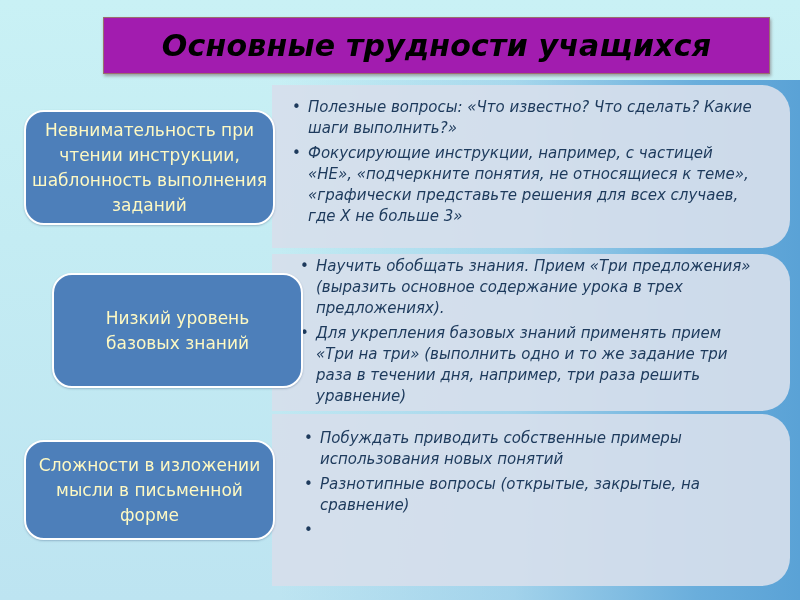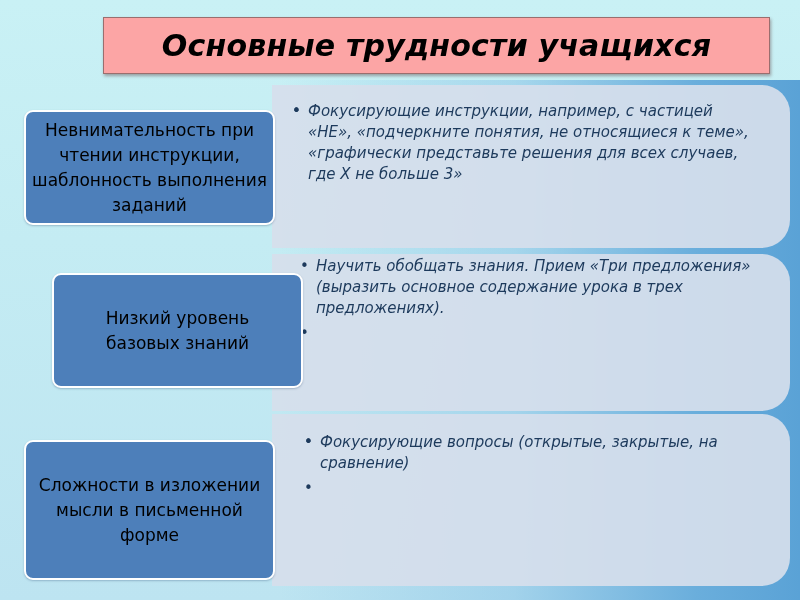--- a/index.html
+++ b/index.html
@@ -7,21 +7,21 @@
     width: 800px; height: 600px; overflow: hidden; position: relative;
     background: linear-gradient(180deg, #c9f1f5 0%, #c4ecf3 40%, #bde4f1 100%);
     font-family: "DejaVu Sans", sans-serif;
   }
   .bg-band {
     position: absolute; left: 280px; top: 80px; width: 520px; height: 520px;
     background: linear-gradient(90deg, rgba(190,228,242,0) 0%, rgba(140,196,230,0.55) 45%, #6aaedc 80%, #5aa2d6 100%);
   }
   .title-box {
     position: absolute; left: 103px; top: 17px; width: 665px; height: 55px;
-    background: #fca5a5; border: 1px solid #9a6e6e;
+    background: #a21caf; border: 1px solid #9a6e6e;
     box-shadow: 1px 2px 3px rgba(90,60,60,0.45);
     display: flex; align-items: center; justify-content: center;
   }
   .title-box h1 {
     margin: 0; font-size: 30px; font-style: italic; font-weight: bold; color: #000;
     font-family: "DejaVu Sans", sans-serif; letter-spacing: 0.2px;
   }
   .panel {
     position: absolute; left: 272px; width: 518px;
     background: rgba(214,222,236,0.92);
@@ -35,61 +35,61 @@
     font-size: 15px; line-height: 21px; color: #1d3a5c; margin-bottom: 4px;
   }
   .panel li .bullet {
     position: absolute; left: 0; top: 0; color: #1d3a5c; font-style: normal;
   }
   .p1 { top: 85px; height: 163px; padding-top: 12px; }
   .p2 { top: 254px; height: 157px; padding-top: 2px; padding-left: 28px; }
   .p3 { top: 414px; height: 172px; padding-top: 14px; padding-left: 32px; }
   .cat {
     position: absolute; left: 24px; width: 251px;
-    background: #4d7fba; border: 2px solid #ffffff; border-radius: 9px;
-    box-sizing: border-box; color: #000000;
+    background: #4d7fba; border: 2px solid #ffffff; border-radius: 20px;
+    box-sizing: border-box; color: #fef9c3;
     display: flex; align-items: center; justify-content: center; text-align: center;
     font-family: "DejaVu Sans", sans-serif; font-size: 17px; line-height: 25px;
     box-shadow: 0 1px 2px rgba(40,70,110,0.3);
   }
   .c1 { top: 110px; height: 115px; }
   .c2 { top: 273px; height: 115px; margin-left: 28px; }
-  .c3 { top: 440px; height: 140px; }
+  .c3 { top: 440px; height: 100px; }
 </style>
 </head>
 <body>
 
 <div class="bg-band"></div>
 
 <div class="title-box">
   <h1>Основные трудности учащихся</h1>
 </div>
 
 <div class="panel p1">
   <ul>
-    <li><span class="bullet">•</span></li>
+    <li><span class="bullet">•</span><span>Полезные вопросы: «Что известно? Что сделать? Какие шаги выполнить?»</span></li>
     <li><span class="bullet">•</span><span>Фокусирующие инструкции, например, с частицей «НЕ», «подчеркните понятия, не относящиеся к теме», «графически представьте решения для всех случаев, где X не больше 3»</span></li>
   </ul>
 </div>
 <div class="cat c1">
   <span>Невнимательность при чтении инструкции, шаблонность выполнения заданий</span>
 </div>
 
 <div class="panel p2">
   <ul>
     <li><span class="bullet">•</span><span>Научить обобщать знания. Прием «Три предложения» (выразить основное содержание урока в трех предложениях).</span></li>
-    <li><span class="bullet">•</span></li>
+    <li><span class="bullet">•</span><span>Для укрепления базовых знаний применять прием «Три на три» (выполнить одно и то же задание три раза в течении дня, например, три раза решить уравнение)</span></li>
   </ul>
 </div>
 <div class="cat c2">
   <span style="padding:0 40px;">Низкий уровень базовых знаний</span>
 </div>
 
 <div class="panel p3">
   <ul>
-    <li><span class="bullet">•</span></li>
-    <li><span class="bullet">•</span><span>Фокусирующие вопросы (открытые, закрытые, на сравнение)</span></li>
+    <li><span class="bullet">•</span><span>Побуждать приводить собственные примеры использования новых понятий</span></li>
+    <li><span class="bullet">•</span><span>Разнотипные вопросы (открытые, закрытые, на сравнение)</span></li>
     <li><span class="bullet">•</span></li>
   </ul>
 </div>
 <div class="cat c3">
   <span style="padding:0 8px;">Сложности в изложении мысли в письменной форме</span>
 </div>
 
 </body></html>

